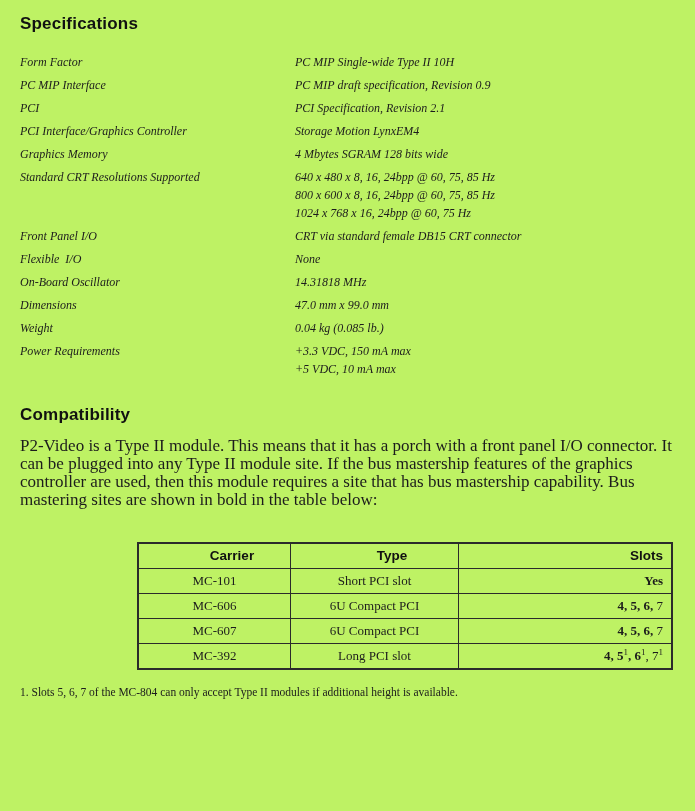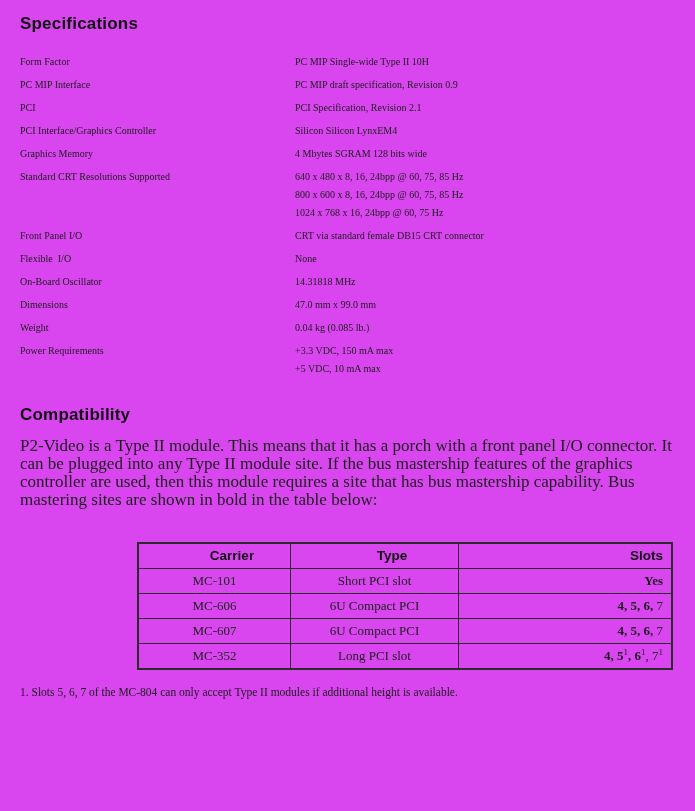--- a/index.html
+++ b/index.html
@@ -1,39 +1,40 @@
 <!DOCTYPE html>
 <html><head>
 <meta charset="utf-8">
 <style>
   html, body { margin:0; padding:0; background:#ffffff; }
   .page {
     position:relative;
     width:695px; height:811px;
     box-sizing:border-box;
     padding:14px 20px 0 20px;
-    background:#d946ef;
+    background:#bef264;
     color:#1c1c1c;
     font-family:"Liberation Serif", serif;
     overflow:hidden;
   }
   .section-title {
     font-family:"Liberation Sans", sans-serif;
     font-weight:bold;
     font-size:17px;
     color:#111111;
     margin:0 0 19px 0;
     letter-spacing:0.2px;
   }
   .spec-list { margin:0; }
   .spec-row {
     display:flex;
-    font-size:10px;
+    font-size:12px;
     line-height:18px;
     margin-bottom:5px;
+    font-style:italic;
   }
   .spec-label { flex:0 0 275px; width:275px; white-space:pre-wrap; }
   .spec-value { flex:1; }
   .compat-title { margin-top:27px; margin-bottom:12px; }
   .para {
     font-size:17px;
     line-height:18px;
     margin:0;
     text-align:left;
   }
@@ -92,21 +93,21 @@
     <div class="spec-row">
       <div class="spec-label">PCI</div>
       <div class="spec-value">
         <div>PCI Specification, Revision 2.1</div>
       </div>
     </div>
 
     <div class="spec-row">
       <div class="spec-label">PCI Interface/Graphics Controller</div>
       <div class="spec-value">
-        <div>Silicon Silicon LynxEM4</div>
+        <div>Storage Motion LynxEM4</div>
       </div>
     </div>
 
     <div class="spec-row">
       <div class="spec-label">Graphics Memory</div>
       <div class="spec-value">
         <div>4 Mbytes SGRAM 128 bits wide</div>
       </div>
     </div>
 
@@ -187,21 +188,21 @@
         <td class="col-carrier">MC-606</td>
         <td class="col-type">6U Compact PCI</td>
         <td class="col-slots"><span class="b">4, 5, 6,</span><span> 7</span></td>
       </tr>
       <tr>
         <td class="col-carrier">MC-607</td>
         <td class="col-type">6U Compact PCI</td>
         <td class="col-slots"><span class="b">4, 5, 6,</span><span> 7</span></td>
       </tr>
       <tr>
-        <td class="col-carrier">MC-352</td>
+        <td class="col-carrier">MC-392</td>
         <td class="col-type">Long PCI slot</td>
         <td class="col-slots"><span class="b">4, 5</span><span class="sup">1</span><span class="b">, 6</span><span class="sup">1</span><span>, 7</span><span class="sup">1</span></td>
       </tr>
     </tbody>
   </table>
 
   <div class="footnote">1. Slots 5, 6, 7 of the MC-804 can only accept Type II modules if additional height is available.</div>
 
 </div>
 

